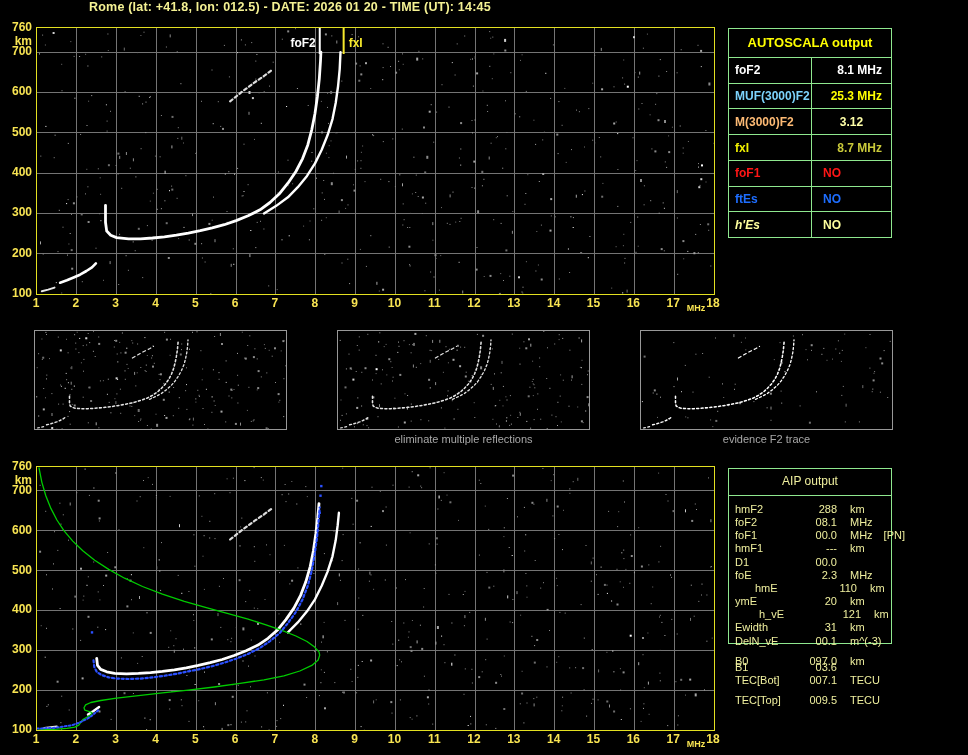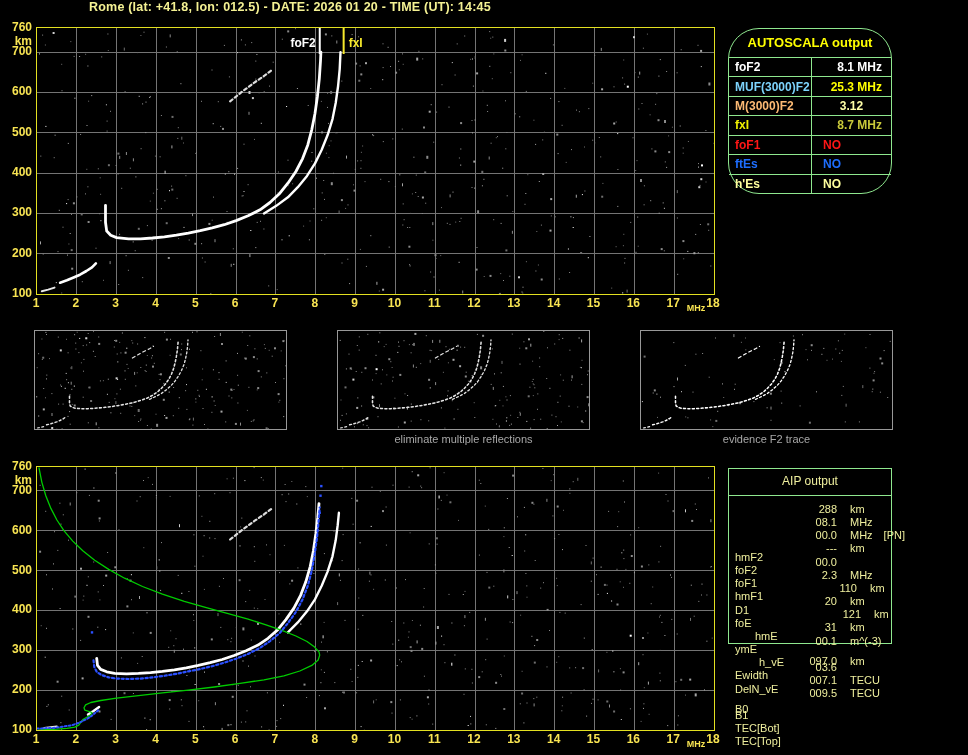--- a/index.html
+++ b/index.html
@@ -20,21 +20,21 @@
   .xlab{position:absolute;width:28px;text-align:center;color:#f8e452;
         font-size:12px;font-weight:bold;line-height:12px;}
   .unit-y{font-size:12px;}
   .unit-x{width:22px;font-size:9px;}
 
   .mlabel{position:absolute;top:9px;font-size:12px;font-weight:bold;line-height:13px;white-space:nowrap;}
   .mlabel.fof2{color:#ffffff;text-align:right;}
   .mlabel.fxi{color:#f6e92c;}
 
   .panel{position:absolute;border:1px solid #8fe88f;box-sizing:border-box;background:#000;}
-  #autoscala{left:728px;top:28px;width:164px;height:166px;display:flex;flex-direction:column;border-radius:31px;}
+  #autoscala{left:728px;top:28px;width:164px;height:210px;display:flex;flex-direction:column;}
   .as-header{height:28px;line-height:27px;text-align:center;color:#ffff00;font-weight:bold;
              font-size:13px;border-bottom:1px solid #8fe88f;flex:none;}
   .as-rows{flex:1;display:flex;flex-direction:column;}
   .as-row{flex:1;display:flex;border-bottom:1px solid #8fe88f;font-weight:bold;font-size:12px;}
   .as-row:last-child{border-bottom:none;}
   .as-label{width:83px;flex:none;display:flex;align-items:center;padding-left:6px;
             border-right:1px solid #8fe88f;box-sizing:border-box;}
   .as-value{flex:1;display:flex;align-items:center;justify-content:center;}
   .as-value.a-right{justify-content:flex-end;padding-right:9px;}
   .as-value.a-left{justify-content:flex-start;padding-left:11px;}
@@ -43,21 +43,21 @@
          box-sizing:border-box;background:#000;}
   #thumb-0{left:34px;} #thumb-1{left:337px;} #thumb-2{left:640px;}
   .caption{position:absolute;top:433px;width:253px;text-align:center;color:#a8a8a8;font-size:11px;}
   #cap-0{left:34px;} #cap-1{left:337px;} #cap-2{left:640px;}
 
   #aip{left:728px;top:468px;width:164px;height:176px;overflow:visible;}
   .aip-header{height:26px;line-height:25px;text-align:center;color:#efef9e;font-size:12px;
               border-bottom:1px solid #8fe88f;}
   .aip-row{position:absolute;left:6px;width:230px;display:flex;color:#efef9e;font-size:11px;
            line-height:13px;white-space:pre;}
-  .aip-label{width:57px;flex:none;margin-top:48px;}
+  .aip-label{width:57px;flex:none;}
   .aip-value{width:45px;flex:none;text-align:right;}
   .aip-unit{margin-left:13px;}
   .aip-note{margin-left:11px;}
 </style>
 </head>
 <body>
 
 <div class="screen">
 
   <div class="title">Rome (lat: +41.8, lon: 012.5) - DATE: 2026 01 20 - TIME (UT): 14:45</div>
@@ -689,21 +689,21 @@
         </div>
         <div class="as-row">
           <div class="as-label" style="color: rgb(255, 22, 22);">foF1</div>
           <div class="as-value a-left" style="color: rgb(255, 22, 22);">NO</div>
         </div>
         <div class="as-row">
           <div class="as-label" style="color: rgb(30, 110, 255);">ftEs</div>
           <div class="as-value a-left" style="color: rgb(30, 110, 255);">NO</div>
         </div>
         <div class="as-row">
-          <div class="as-label" style="color: rgb(255, 255, 158);">h'Es</div>
+          <div class="as-label" style="color: rgb(255, 255, 158); font-style: italic;">h'Es</div>
           <div class="as-value a-left" style="color: rgb(255, 255, 158);">NO</div>
         </div>
       </div>
   </div>
 
   <div class="thumb" id="thumb-0">
     <svg id="svg-th0" width="251" height="98" viewBox="0 0 251 98">
         <rect x="128.4" y="51.9" width="1" height="1" fill="#a6a6a6"></rect>
         <rect x="135.0" y="7.8" width="1" height="1" fill="#8b8b8b"></rect>
         <rect x="120.5" y="82.7" width="1" height="1" fill="#6f6f6f"></rect>
@@ -1846,17 +1846,17 @@
         <div class="aip-row" style="top: 86.6px;"><span class="aip-label">D1</span><span class="aip-value">00.0</span><span class="aip-unit"></span></div>
         <div class="aip-row" style="top: 99.75px;"><span class="aip-label">foE</span><span class="aip-value">2.3</span><span class="aip-unit">MHz</span></div>
         <div class="aip-row" style="top: 112.9px; padding-left: 20px;"><span class="aip-label">hmE</span><span class="aip-value">110</span><span class="aip-unit">km</span></div>
         <div class="aip-row" style="top: 126.05px;"><span class="aip-label">ymE</span><span class="aip-value">20</span><span class="aip-unit">km</span></div>
         <div class="aip-row" style="top: 139.2px; padding-left: 24px;"><span class="aip-label">h_vE</span><span class="aip-value">121</span><span class="aip-unit">km</span></div>
         <div class="aip-row" style="top: 152.35px;"><span class="aip-label">Ewidth</span><span class="aip-value">31</span><span class="aip-unit">km</span></div>
         <div class="aip-row" style="top: 165.5px;"><span class="aip-label">DelN_vE</span><span class="aip-value">00.1</span><span class="aip-unit">m^(-3)</span></div>
         <div class="aip-row" style="top: 186px;"><span class="aip-label">B0</span><span class="aip-value">097.0</span><span class="aip-unit">km</span></div>
         <div class="aip-row" style="top: 191.8px;"><span class="aip-label">B1</span><span class="aip-value">03.6</span><span class="aip-unit"></span></div>
         <div class="aip-row" style="top: 204.95px;"><span class="aip-label">TEC[Bot]</span><span class="aip-value">007.1</span><span class="aip-unit">TECU</span></div>
-        <div class="aip-row" style="top: 218px;"><span class="aip-label">TEC[Top]</span><span class="aip-value">009.5</span><span class="aip-unit">TECU</span></div>
+        <div class="aip-row" style="top: 225px;"><span class="aip-label">TEC[Top]</span><span class="aip-value">009.5</span><span class="aip-unit">TECU</span></div>
       </div>
   </div>
 
 </div>
 
 </body></html>

